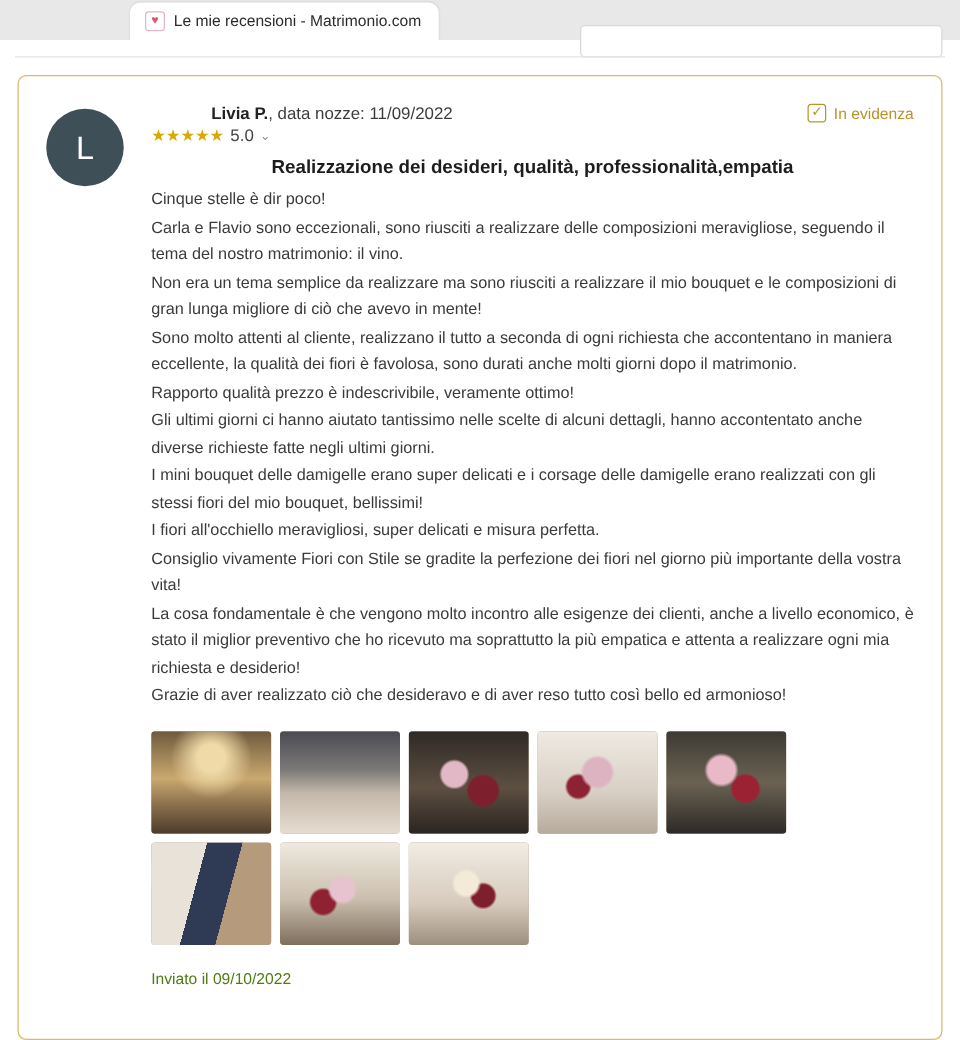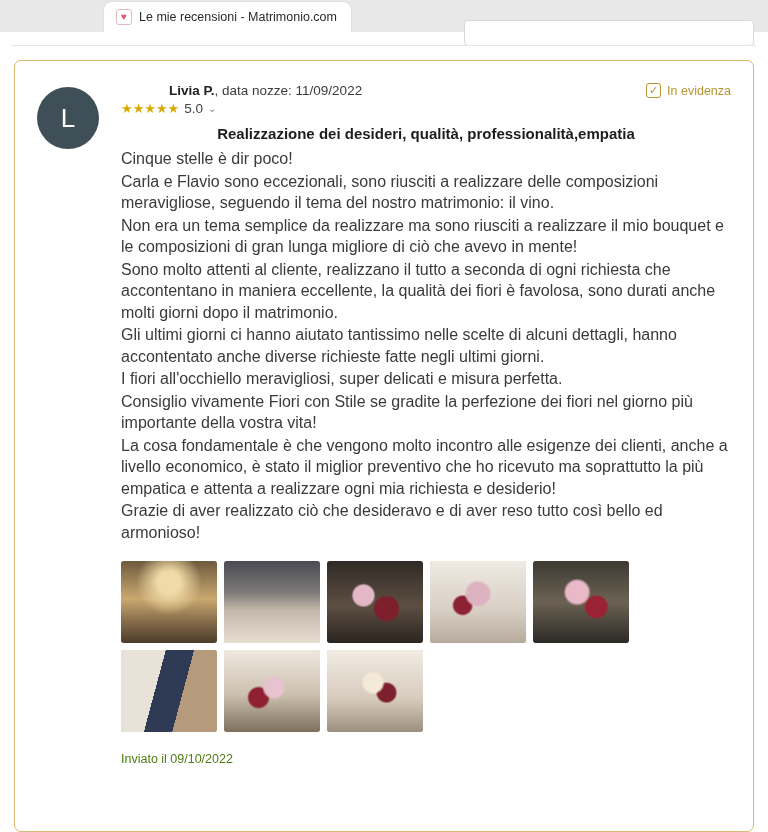--- a/index.html
+++ b/index.html
@@ -134,21 +134,21 @@
 
   .review-title {
     font-size: 15px;
     font-weight: bold;
     color: #1d1d1d;
     margin: 0 0 6px 0;
     text-align: center;
   }
 
   .para {
-    font-size: 16px;
+    font-size: 13px;
     line-height: 21.5px;
     color: #3a3a3a;
     margin: 0 0 1px 0;
   }
 
   .thumbs {
     display: flex;
     flex-wrap: wrap;
     gap: 7px;
     margin-top: 18px;
@@ -238,21 +238,23 @@
         <span class="score">5.0</span>
         <span class="caret">⌄</span>
       </div>
 
       <h2 class="review-title">Realizzazione dei desideri, qualità, professionalità,empatia</h2>
 
       <p class="para">Cinque stelle è dir poco!</p>
       <p class="para">Carla e Flavio sono eccezionali, sono riusciti a realizzare delle composizioni meravigliose, seguendo il tema del nostro matrimonio: il vino.</p>
       <p class="para">Non era un tema semplice da realizzare ma sono riusciti a realizzare il mio bouquet e le composizioni di gran lunga migliore di ciò che avevo in mente!</p>
       <p class="para">Sono molto attenti al cliente, realizzano il tutto a seconda di ogni richiesta che accontentano in maniera eccellente, la qualità dei fiori è favolosa, sono durati anche molti giorni dopo il matrimonio.</p>
+      <p class="para">Rapporto qualità prezzo è indescrivibile, veramente ottimo!</p>
       <p class="para">Gli ultimi giorni ci hanno aiutato tantissimo nelle scelte di alcuni dettagli, hanno accontentato anche diverse richieste fatte negli ultimi giorni.</p>
+      <p class="para">I mini bouquet delle damigelle erano super delicati e i corsage delle damigelle erano realizzati con gli stessi fiori del mio bouquet, bellissimi!</p>
       <p class="para">I fiori all'occhiello meravigliosi, super delicati e misura perfetta.</p>
       <p class="para">Consiglio vivamente Fiori con Stile se gradite la perfezione dei fiori nel giorno più importante della vostra vita!</p>
       <p class="para">La cosa fondamentale è che vengono molto incontro alle esigenze dei clienti, anche a livello economico, è stato il miglior preventivo che ho ricevuto ma soprattutto la più empatica e attenta a realizzare ogni mia richiesta e desiderio!</p>
       <p class="para">Grazie di aver realizzato ciò che desideravo e di aver reso tutto così bello ed armonioso!</p>
 
       <div class="thumbs">
         <div class="thumb t1">
             <i class="" title="church-interior-golden-altar"></i>
           </div>
         <div class="thumb t2">

